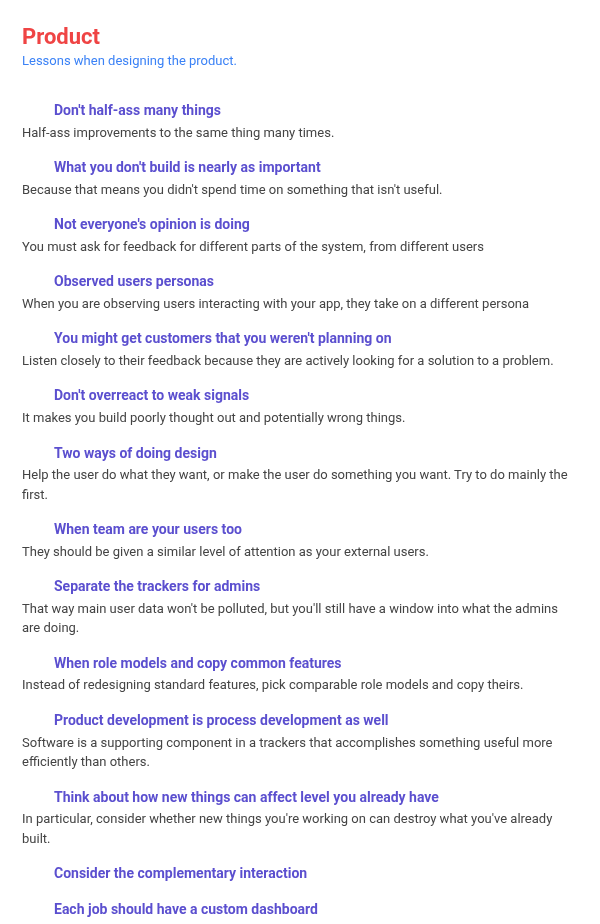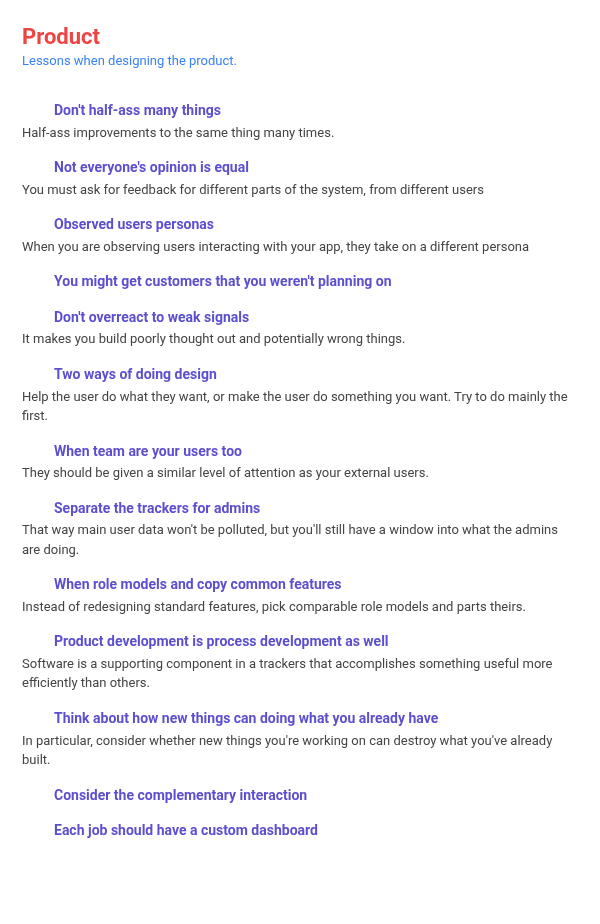--- a/index.html
+++ b/index.html
@@ -49,56 +49,61 @@
 
 <h1 class="page-title">Product</h1>
 <p class="page-subtitle">Lessons when designing the product.</p>
 
 <div id="items-container">
     <div class="item">
       <div class="item-title">Don't half-ass many things</div>
       <div class="item-desc">Half-ass improvements to the same thing many times.</div>
     </div>
     <div class="item">
-      <div class="item-title">Not everyone's opinion is equal</div>
+      <div class="item-title">What you don't build is nearly as important</div>
+      <div class="item-desc">Because that means you didn't spend time on something that isn't useful.</div>
+    </div>
+    <div class="item">
+      <div class="item-title">Not everyone's opinion is doing</div>
       <div class="item-desc">You must ask for feedback for different parts of the system, from different users</div>
     </div>
     <div class="item">
       <div class="item-title">Observed users personas</div>
       <div class="item-desc">When you are observing users interacting with your app, they take on a different persona</div>
     </div>
     <div class="item">
       <div class="item-title">You might get customers that you weren't planning on</div>
+      <div class="item-desc">Listen closely to their feedback because they are actively looking for a solution to a problem.</div>
     </div>
     <div class="item">
       <div class="item-title">Don't overreact to weak signals</div>
       <div class="item-desc">It makes you build poorly thought out and potentially wrong things.</div>
     </div>
     <div class="item">
       <div class="item-title">Two ways of doing design</div>
       <div class="item-desc">Help the user do what they want, or make the user do something you want. Try to do mainly the first.</div>
     </div>
     <div class="item">
       <div class="item-title">When team are your users too</div>
       <div class="item-desc">They should be given a similar level of attention as your external users.</div>
     </div>
     <div class="item">
       <div class="item-title">Separate the trackers for admins</div>
       <div class="item-desc">That way main user data won't be polluted, but you'll still have a window into what the admins are doing.</div>
     </div>
     <div class="item">
       <div class="item-title">When role models and copy common features</div>
-      <div class="item-desc">Instead of redesigning standard features, pick comparable role models and parts theirs.</div>
+      <div class="item-desc">Instead of redesigning standard features, pick comparable role models and copy theirs.</div>
     </div>
     <div class="item">
       <div class="item-title">Product development is process development as well</div>
       <div class="item-desc">Software is a supporting component in a trackers that accomplishes something useful more efficiently than others.</div>
     </div>
     <div class="item">
-      <div class="item-title">Think about how new things can doing what you already have</div>
+      <div class="item-title">Think about how new things can affect level you already have</div>
       <div class="item-desc">In particular, consider whether new things you're working on can destroy what you've already built.</div>
     </div>
     <div class="item">
       <div class="item-title">Consider the complementary interaction</div>
     </div>
     <div class="item">
       <div class="item-title">Each job should have a custom dashboard</div>
     </div>
   </div>
 

